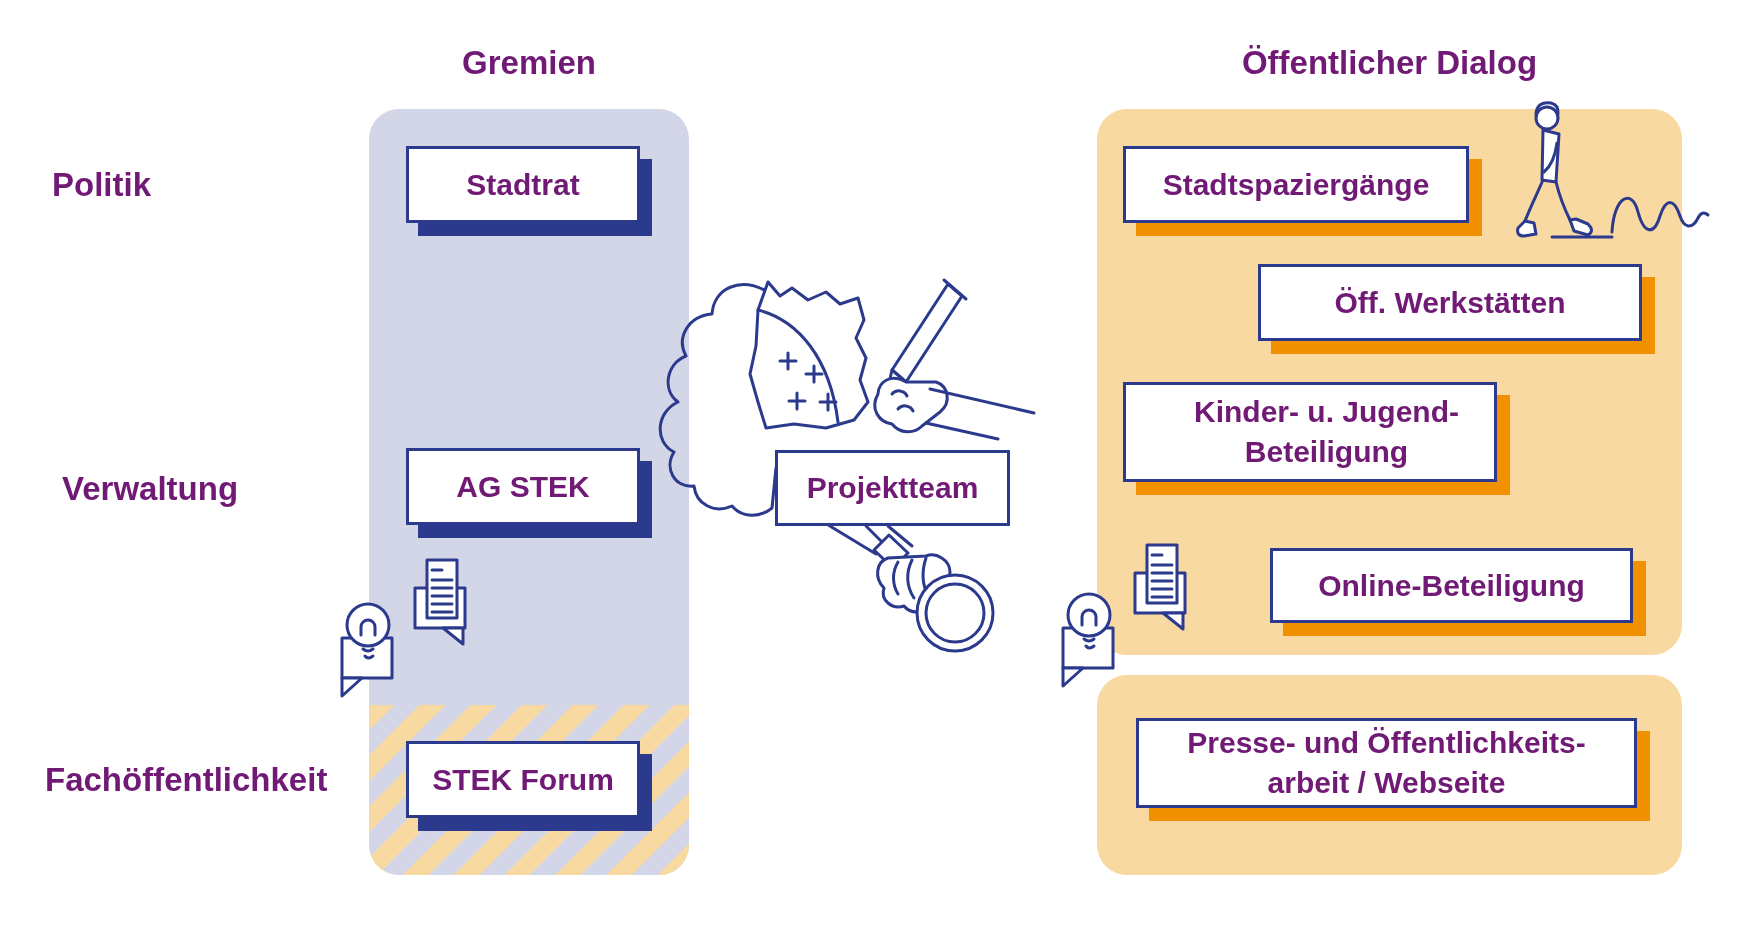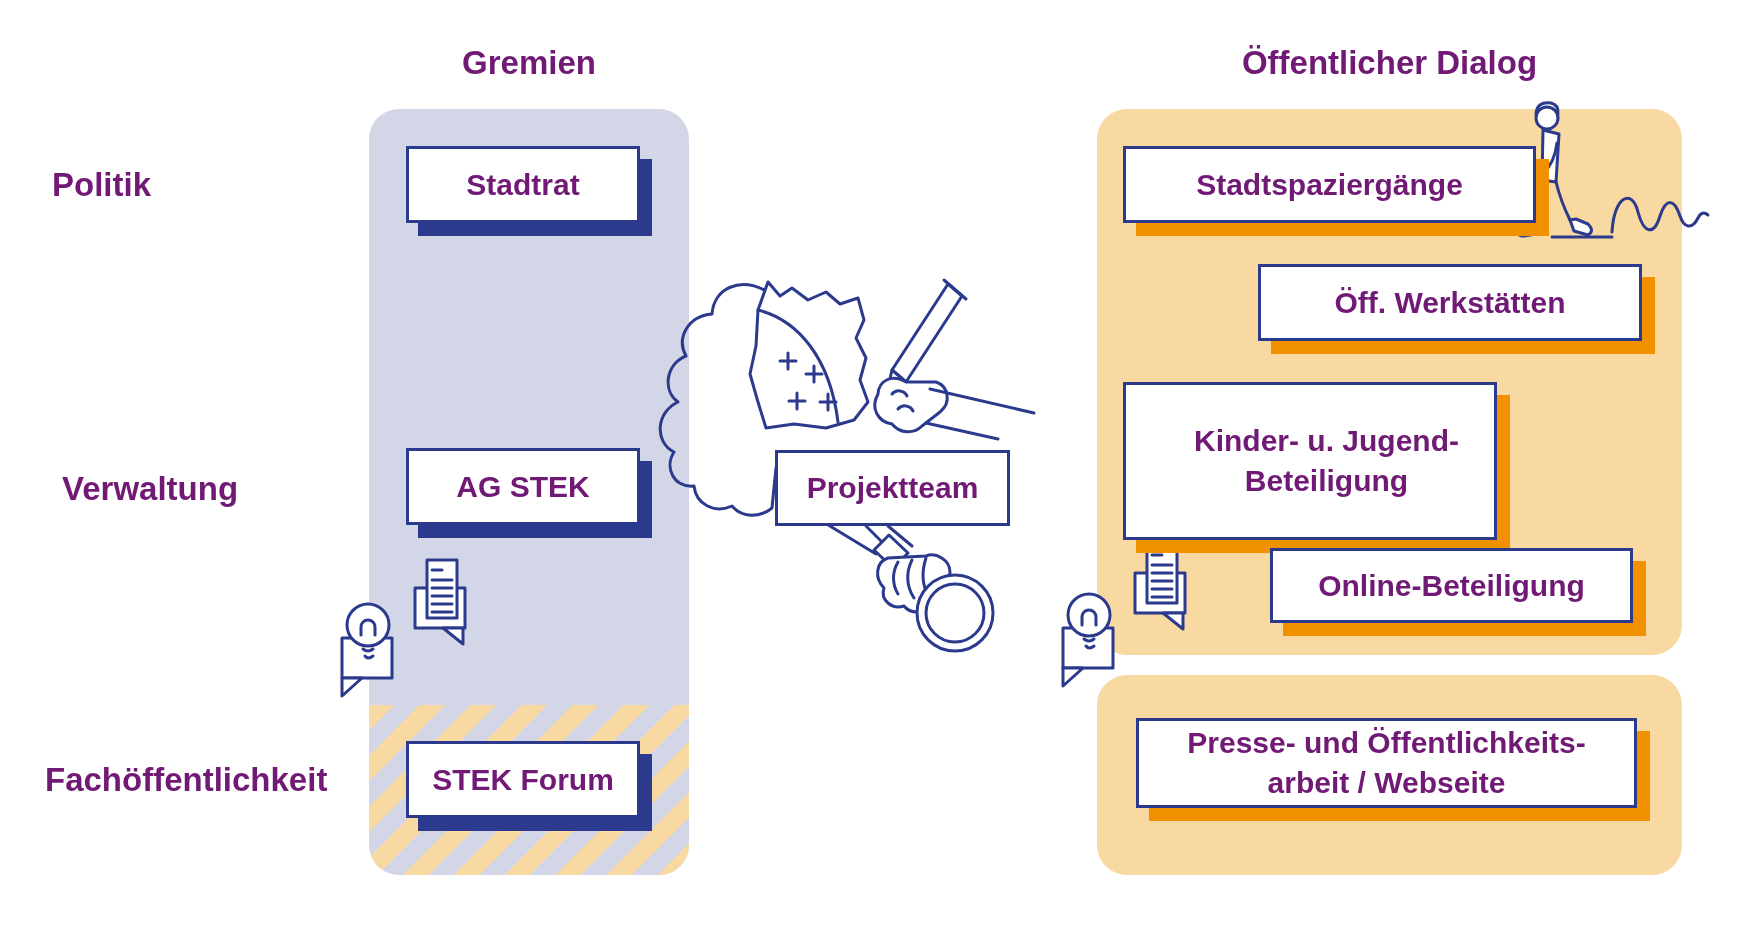--- a/index.html
+++ b/index.html
@@ -150,27 +150,27 @@
     <span>AG STEK</span>
   </div>
   <div class="nbox shadow-navy" style="left:406px;top:741px;width:234px;height:77px;">
     <span>STEK Forum</span>
   </div>
 
   <div class="nbox" style="left:775px;top:450px;width:235px;height:76px;">
     <span>Projektteam</span>
   </div>
 
-  <div class="nbox shadow-orange" style="left:1123px;top:146px;width:413px;height:77px;">
+  <div class="nbox shadow-orange" style="left:1123px;top:146px;width:346px;height:77px;">
     <span>Stadtspaziergänge</span>
   </div>
   <div class="nbox shadow-orange" style="left:1258px;top:264px;width:384px;height:77px;">
     <span>Öff. Werkstätten</span>
   </div>
-  <div class="nbox shadow-orange" style="left:1123px;top:382px;width:374px;height:158px;flex-direction:column;padding-left:33px;">
+  <div class="nbox shadow-orange" style="left:1123px;top:382px;width:374px;height:100px;flex-direction:column;padding-left:33px;">
     <span>Kinder- u. Jugend-</span>
     <span>Beteiligung</span>
   </div>
   <div class="nbox shadow-orange" style="left:1270px;top:548px;width:363px;height:75px;">
     <span>Online-Beteiligung</span>
   </div>
   <div class="nbox shadow-orange" style="left:1136px;top:703px;width:501px;height:90px;flex-direction:column;margin-top:15px;">
     <span>Presse- und Öffentlichkeits-</span>
     <span>arbeit / Webseite</span>
   </div>

